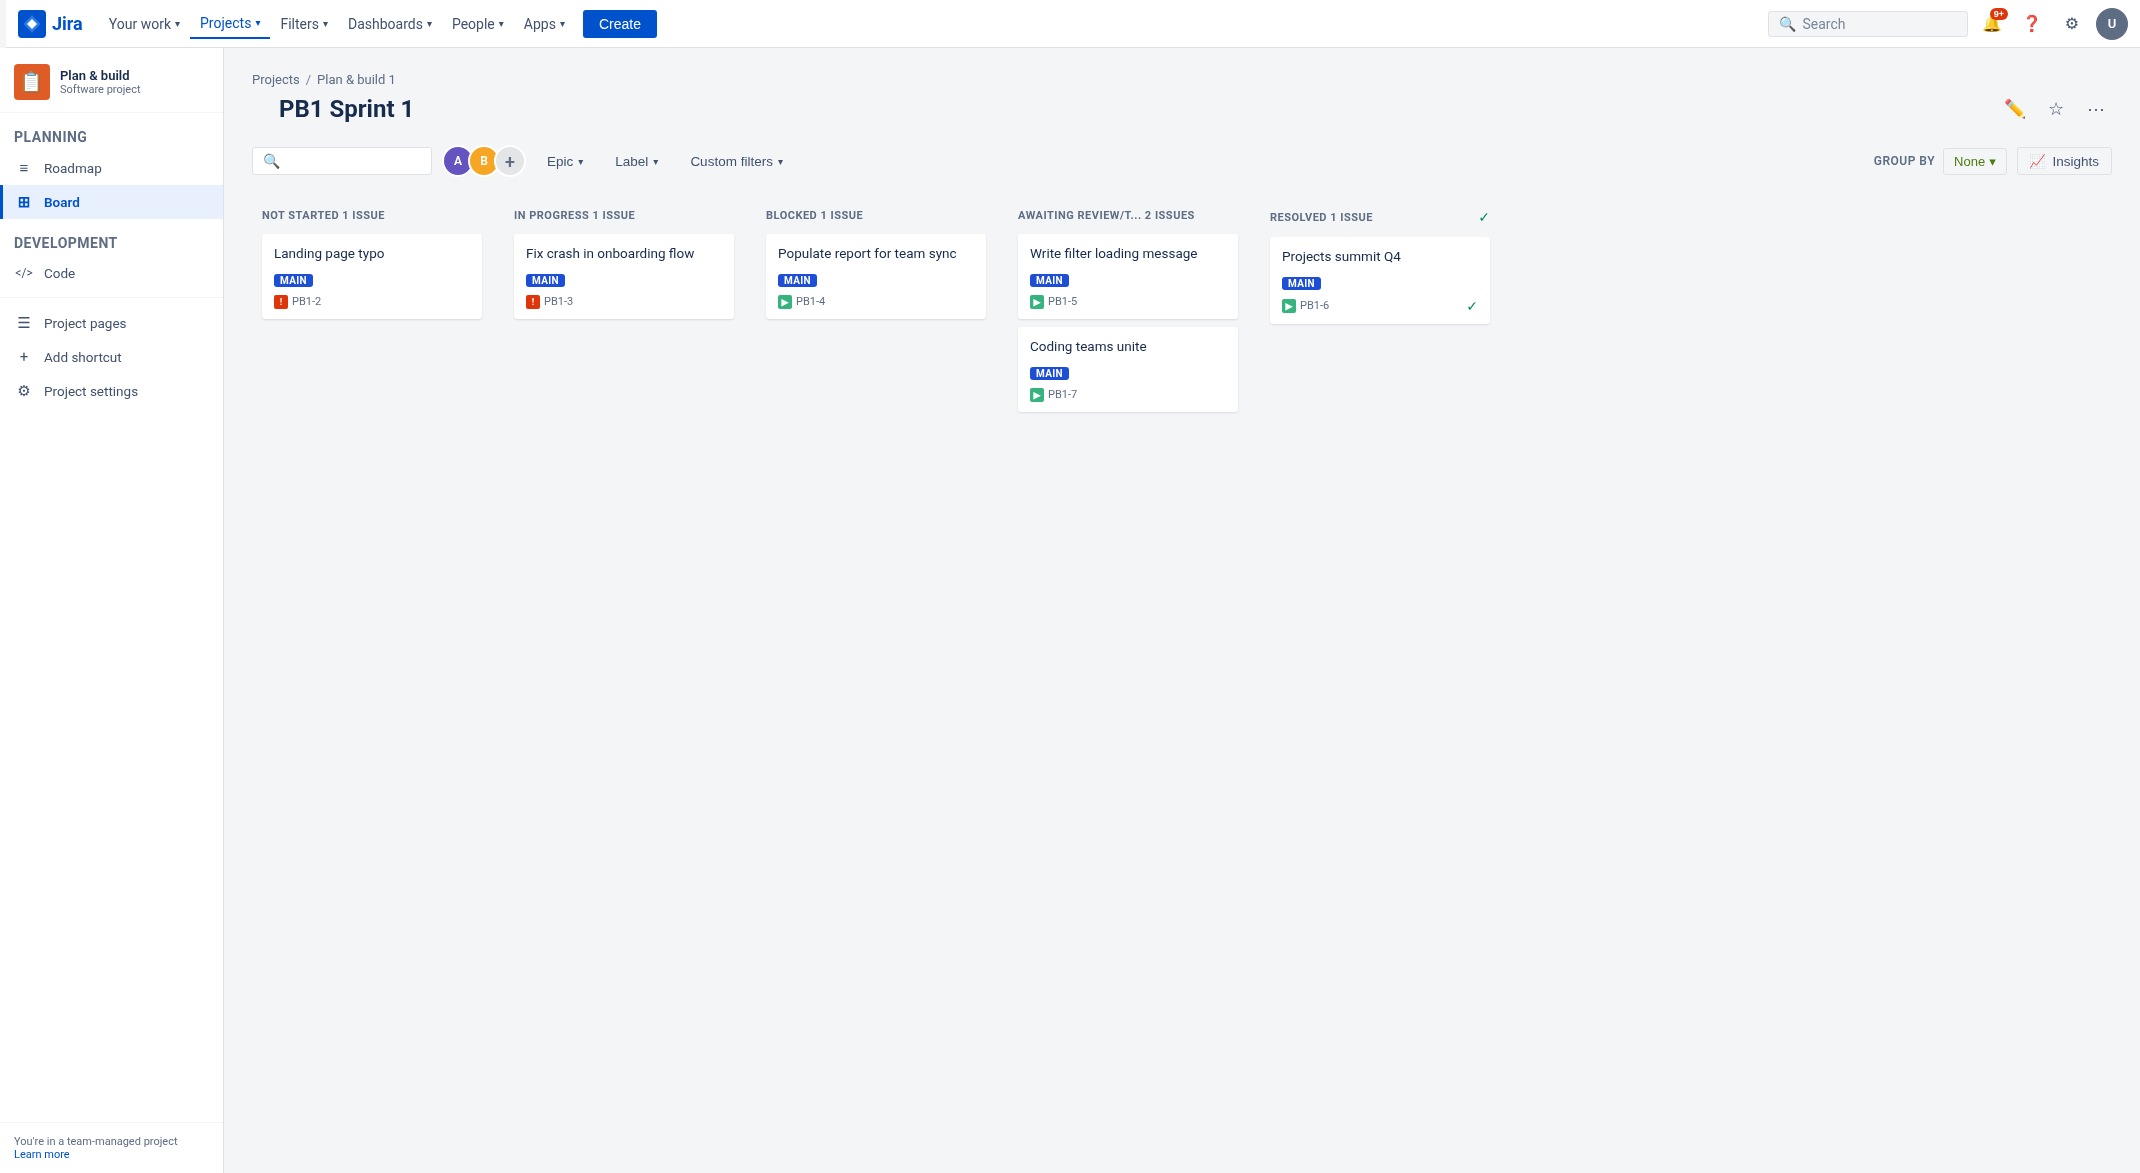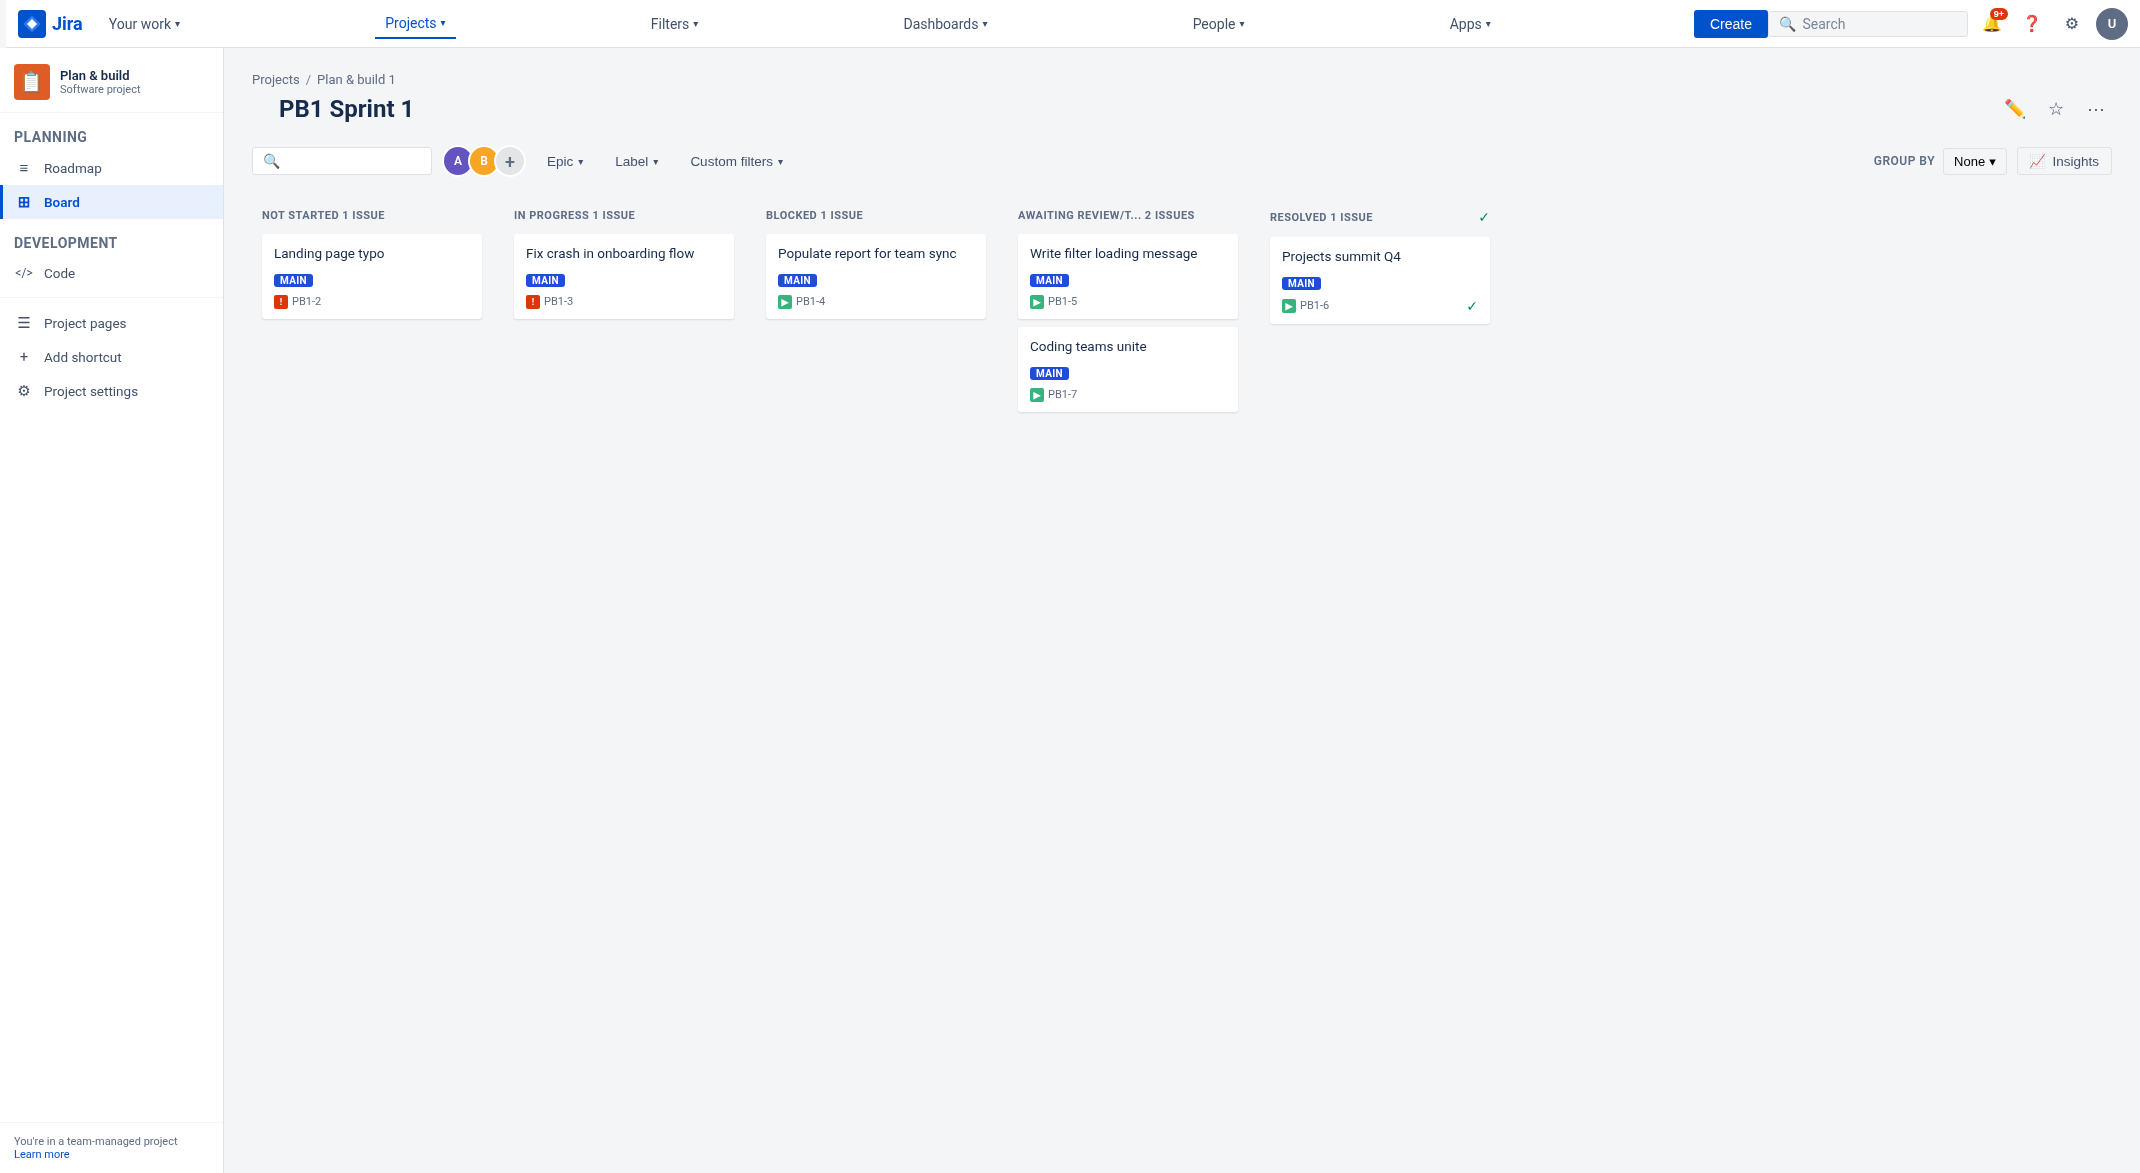--- a/index.html
+++ b/index.html
@@ -5,21 +5,21 @@
     * { box-sizing: border-box; margin: 0; padding: 0; }
     body { font-family: -apple-system, BlinkMacSystemFont, 'Segoe UI', Roboto, sans-serif; background: #f4f5f7; color: #172b4d; font-size: 14px; }
 
     
     .topnav {
       display: flex; align-items: center; background: #fff; height: 48px;
       border-bottom: 1px solid #dfe1e6; padding: 0 12px; position: fixed; top: 0; left: 0; right: 0; z-index: 100; margin-left: 6px;
     }
     .topnav-logo { display: flex; align-items: center; gap: 6px; margin-right: 16px; cursor: pointer; }
     .jira-wordmark { color: #0052cc; font-weight: 700; font-size: 18px; }
-    .topnav-links { display: flex; align-items: center; gap: 10px; flex: 1; justify-content: space-between; }
+    .topnav-links { display: flex; align-items: center; gap: 0; flex: 1; }
     .topnav-link {
       padding: 6px 10px; border-radius: 3px; cursor: pointer; font-size: 14px; color: #42526e;
       display: flex; align-items: center; gap: 4px; white-space: nowrap;
     }
     .topnav-link.active { color: #0052cc; border-bottom: 2px solid #0052cc; border-radius: 0; }
     .topnav-link .chevron { font-size: 10px; }
     .topnav-create {
       background: #0052cc; color: #fff; border: none; border-radius: 3px;
       padding: 6px 16px; font-size: 14px; font-weight: 500; cursor: pointer; margin-left: 8px;
     }
@@ -88,21 +88,21 @@
     .filter-btn {
       display: flex; align-items: center; gap: 5px; padding: 5px 10px;
       background: transparent; border: 1px solid transparent; border-radius: 3px;
       cursor: pointer; font-size: 13.5px; color: #42526e;
     }
     .filter-chevron { font-size: 10px; }
     .group-by { display: flex; align-items: center; gap: 8px; margin-left: auto; font-size: 12px; color: #5e6c84; text-transform: uppercase; font-weight: 600; letter-spacing: 0.5px; }
     .group-by-select {
       display: flex; align-items: center; gap: 4px; padding: 5px 10px;
       background: transparent; border: 1px solid #dfe1e6; border-radius: 3px;
-      cursor: pointer; font-size: 13.5px; color: #000000; font-weight: 400; font-size: 13px; text-align: right;
+      cursor: pointer; font-size: 13.5px; color: #4d7c0f; font-weight: 400; font-size: 13px; text-align: right;
     }
     .insights-btn {
       display: flex; align-items: center; gap: 6px; padding: 5px 12px;
       background: transparent; border: 1px solid #dfe1e6; border-radius: 3px;
       cursor: pointer; font-size: 13.5px; color: #42526e; font-weight: 500;
     }
 
     
     .board { display: flex; gap: 12px; align-items: flex-start; overflow-x: auto; }
     .board-column {

